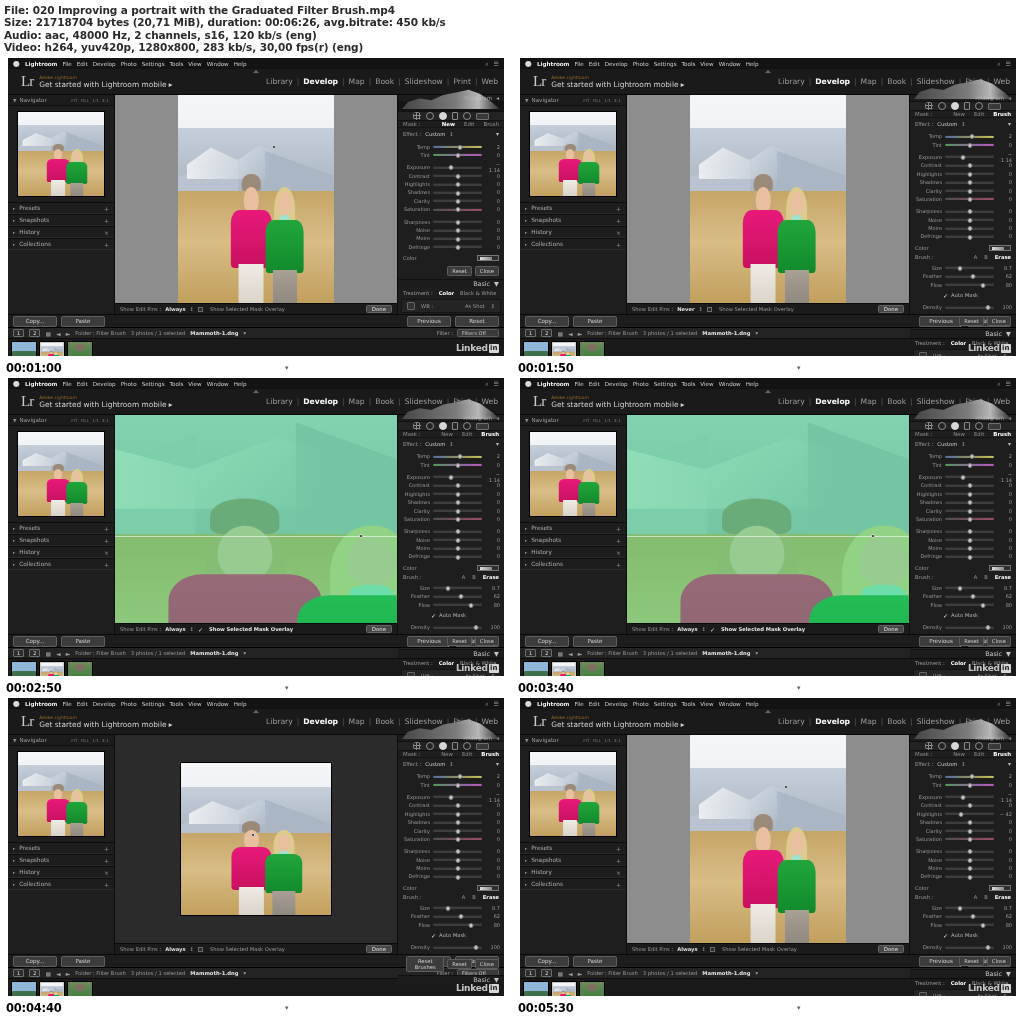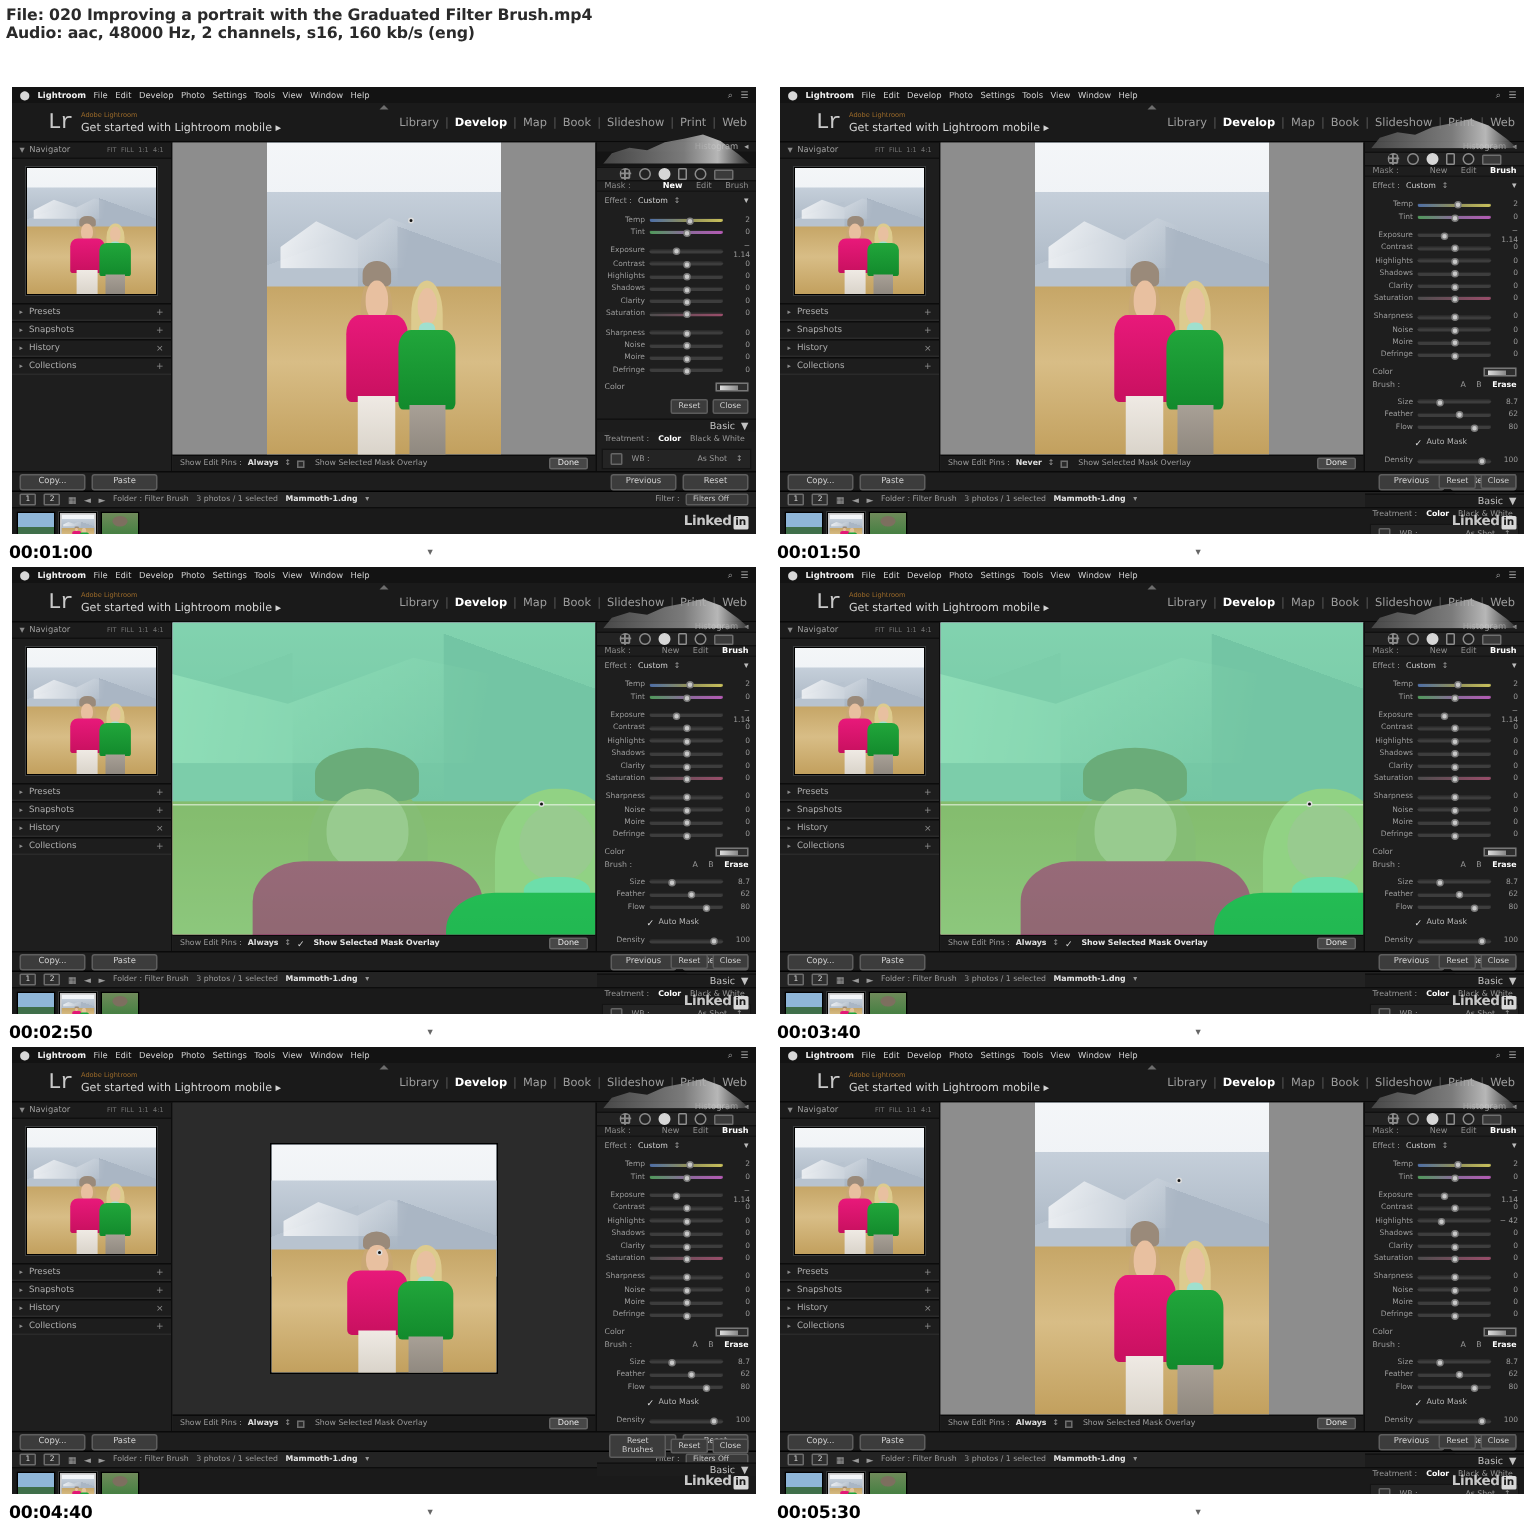--- a/index.html
+++ b/index.html
@@ -62,22 +62,22 @@
   .lr-menubar .mi.app { font-weight: bold; color: #efefef; }
   .lr-menubar .right { position: absolute; right: 5px; display: flex; gap: 5px; align-items: center; }
   .lr-menubar .right span { color: #b0b0b0; font-size: 6px; }
 
   .lr-titlebar {
     height: 26px; background: #1a1a1a;
     display: flex; align-items: center; position: relative;
     border-bottom: 1px solid #090909;
   }
   .lr-logo {
-    color: #c9c9c9; font-size: 15px; font-family: Liberation Mono, monospace;
-    padding: 0 6px 0 24px; letter-spacing: -1px;
+    color: #c9c9c9; font-size: 15px; font-family: Liberation Serif, serif;
+    padding: 0 6px 0 13px; letter-spacing: -1px;
   }
   .lr-idbox { display: flex; flex-direction: column; justify-content: center; }
   .lr-idbox .small { color: #9a6a2a; font-size: 4.4px; line-height: 5px; }
   .lr-idbox .big { color: #d4d4d4; font-size: 7.4px; line-height: 9px; }
   .lr-modules {
     position: absolute; right: 6px; display: flex; align-items: center;
     gap: 4px; font-size: 7.6px; color: #9d9d9d;
   }
   .lr-modules .m.active { color: #ffffff; font-weight: bold; }
   .lr-modules .sep { color: #5a5a5a; }
@@ -316,21 +316,23 @@
   .overlay-green { position:absolute; inset:0; background:rgba(40,220,120,.42); }
   .pin-dot { position:absolute; width:4px; height:4px; border-radius:50%;
              background:#111; border:1px solid #ddd; }
   .grad-line { position:absolute; left:0; right:0; height:1px; background:rgba(255,255,255,.55); }
 </style>
 </head>
 <body>
 
 <div class="meta">
   <div>File: 020 Improving a portrait with the Graduated Filter Brush.mp4</div>
-  <div>Audio: aac, 48000 Hz, 2 channels, s16, 160 kb/s (eng)</div>
+  <div>Size: 21718704 bytes (20,71 MiB), duration: 00:06:26, avg.bitrate: 450 kb/s</div>
+  <div>Audio: aac, 48000 Hz, 2 channels, s16, 120 kb/s (eng)</div>
+  <div>Video: h264, yuv420p, 1280x800, 283 kb/s, 30,00 fps(r) (eng)</div>
 </div>
 
 <div class="sheet" id="sheet">
     <div class="cell">
       <div class="frame">
         <div class="lr-menubar">
           <span class="apple">●</span>
           <span class="mi app">Lightroom</span>
           <span class="mi">File</span>
           <span class="mi">Edit</span>

